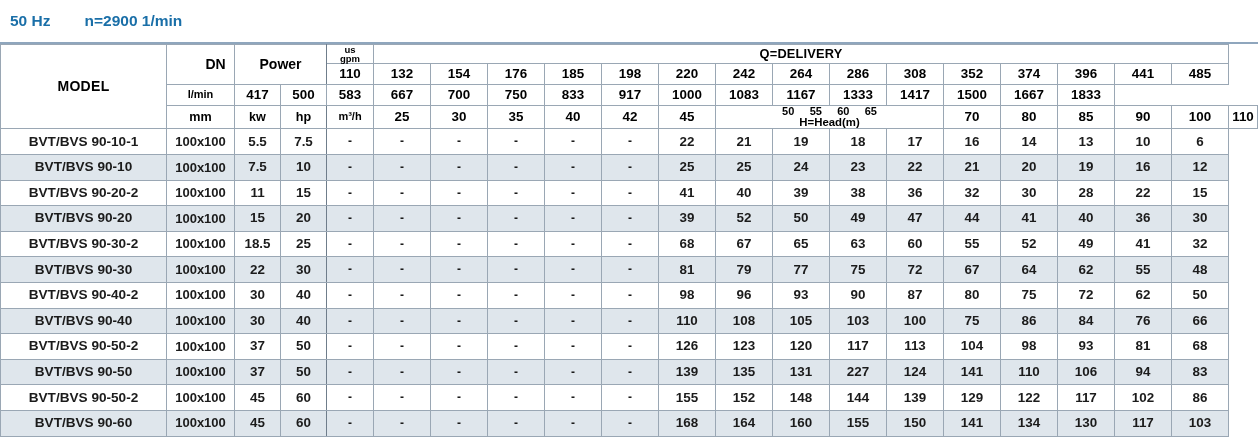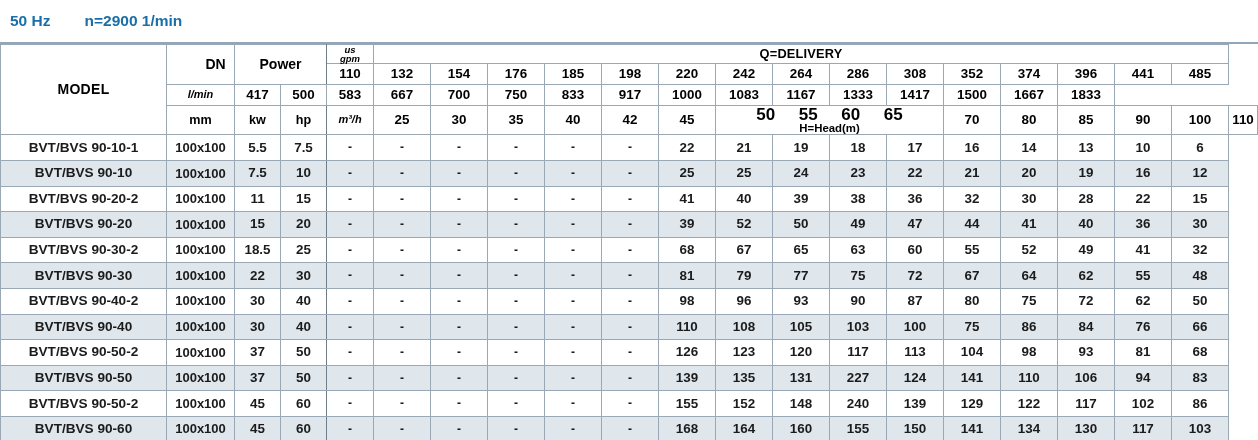--- a/index.html
+++ b/index.html
@@ -71,21 +71,20 @@
     height: 15px;
     border-top: none !important;
   }
 
   .unitlabel {
     font-size: 11px;
     font-weight: bold;
     text-align: left;
     padding-left: 3px;
     white-space: nowrap;
-    font-style: italic;
   }
   .usgpm { line-height: 0.95; }
   .usgpm span { display: block; font-size: 9.5px; }
 
   .flowrow td { height: 21px; }
 
   
   tbody td { height: 25.6px; }
   .rmodel {
     text-align: left;
@@ -197,21 +196,21 @@
         <td class="hcell unit-small">kw</td>
         <td class="hcell unit-small sep-right">hp</td>
         <td class="hcell unitlabel">m³/h</td>
         <td class="hcell rnum">25</td>
         <td class="hcell rnum">30</td>
         <td class="hcell rnum">35</td>
         <td class="hcell rnum">40</td>
         <td class="hcell rnum">42</td>
         <td class="hcell rnum">45</td>
         <td class="hcell hhead" colspan="4">
-            <div style="font-size:17px;line-height:1.0;">50&nbsp;&nbsp;&nbsp;&nbsp;&nbsp;55&nbsp;&nbsp;&nbsp;&nbsp;&nbsp;60&nbsp;&nbsp;&nbsp;&nbsp;&nbsp;65</div>
+            <div style="font-size:11px;line-height:1.0;">50&nbsp;&nbsp;&nbsp;&nbsp;&nbsp;55&nbsp;&nbsp;&nbsp;&nbsp;&nbsp;60&nbsp;&nbsp;&nbsp;&nbsp;&nbsp;65</div>
             <div style="font-size:11.4px;line-height:1.0;">H=Head(m)</div>
           </td>
         <td class="hcell rnum">70</td>
         <td class="hcell rnum">80</td>
         <td class="hcell rnum">85</td>
         <td class="hcell rnum">90</td>
         <td class="hcell rnum">100</td>
         <td class="hcell rnum">110</td>
       </tr>
     </thead>
@@ -444,21 +443,21 @@
           <td class="rnum sep-right">60</td>
           <td class="dash">-</td>
           <td class="dash">-</td>
           <td class="dash">-</td>
           <td class="dash">-</td>
           <td class="dash">-</td>
           <td class="dash">-</td>
           <td class="rnum">155</td>
           <td class="rnum">152</td>
           <td class="rnum">148</td>
-          <td class="rnum">240</td>
+          <td class="rnum">144</td>
           <td class="rnum">139</td>
           <td class="rnum">129</td>
           <td class="rnum">122</td>
           <td class="rnum">117</td>
           <td class="rnum">102</td>
           <td class="rnum">86</td>
         </tr>
         <tr class="alt">
           <td class="rmodel">BVT/BVS 90-60</td>
           <td class="rdn">100x100</td>

